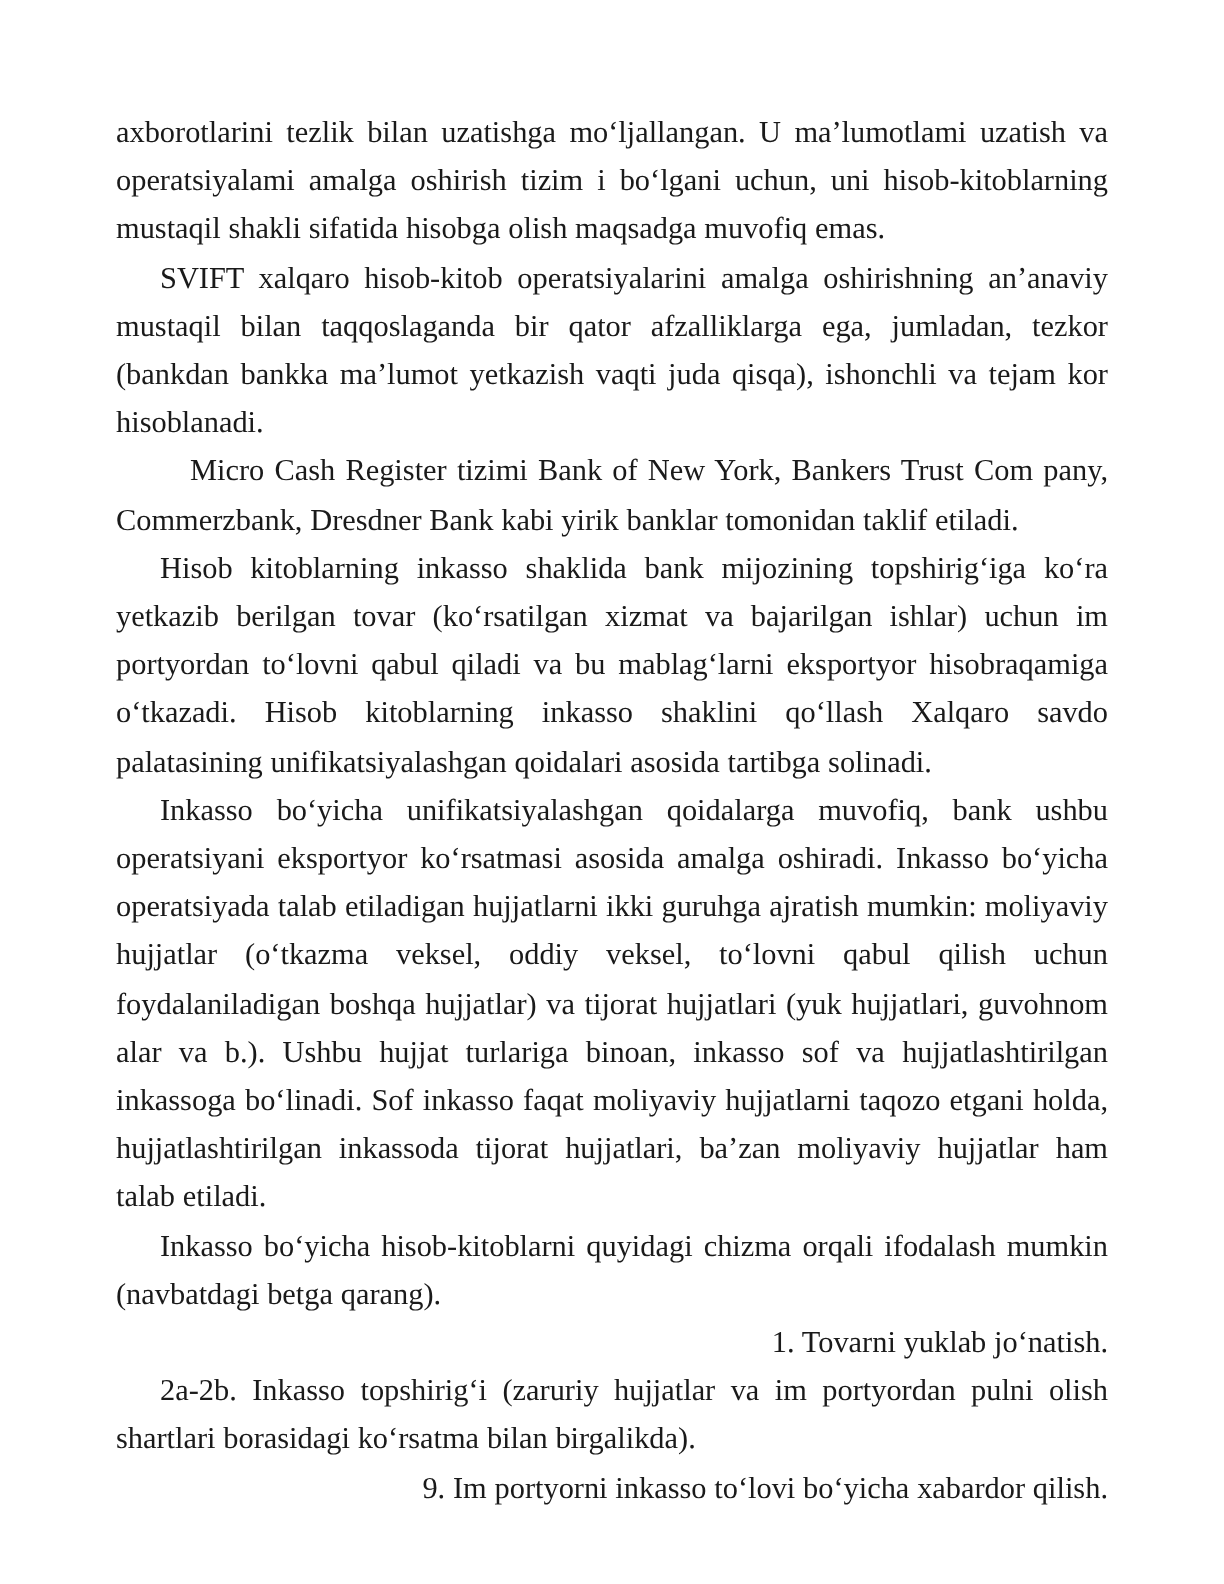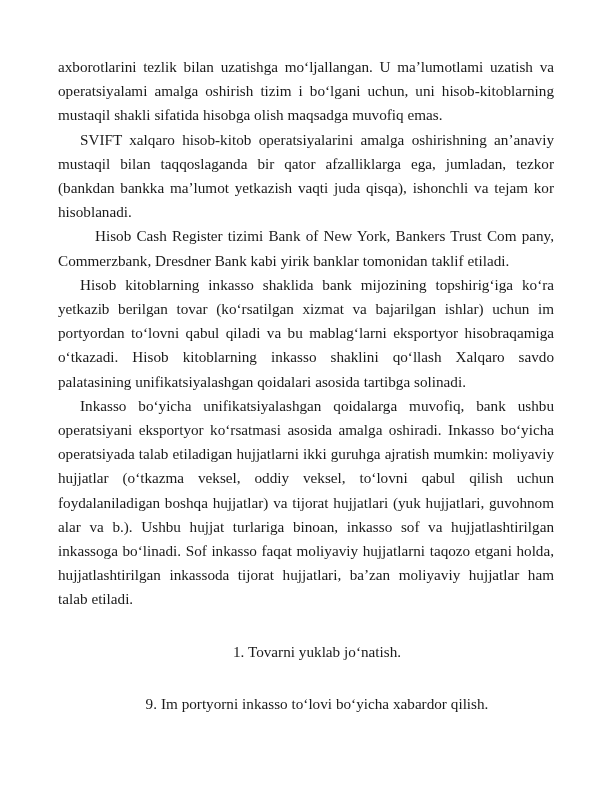--- a/index.html
+++ b/index.html
@@ -50,41 +50,42 @@
   
   p.indent-wide {
     text-indent: 37px;
   }
   
   p.listline {
     text-align: justify;
     text-indent: 22px;
   }
   p.listline-last {
-    text-align: center;
+    text-align: right;
     text-indent: 22px;
-    margin-top: 28px;
   }
 </style>
 </head>
 <body>
 
 <div id="page">
   <div id="text-column">
 
     <p class="para cont">axborotlarini tezlik bilan uzatishga moʻljallangan. U ma’lumotlami uzatish va operatsiyalami amalga oshirish tizim i boʻlgani uchun, uni hisob-kitoblarning mustaqil shakli sifatida hisobga olish maqsadga muvofiq emas.</p>
 
     <p class="para indent">SVIFT xalqaro hisob-kitob operatsiyalarini amalga oshirishning an’anaviy mustaqil bilan taqqoslaganda bir qator afzalliklarga ega, jumladan, tezkor (bankdan bankka ma’lumot yetkazish vaqti juda qisqa), ishonchli va tejam kor hisoblanadi.</p>
 
-    <p class="para indent-wide">Hisob Cash Register tizimi Bank of New York, Bankers Trust Com pany, Commerzbank, Dresdner Bank kabi yirik banklar tomonidan taklif etiladi.</p>
+    <p class="para indent-wide">Micro Cash Register tizimi Bank of New York, Bankers Trust Com pany, Commerzbank, Dresdner Bank kabi yirik banklar tomonidan taklif etiladi.</p>
 
     <p class="para indent">Hisob kitoblarning inkasso shaklida bank mijozining topshirigʻiga koʻra yetkazib berilgan tovar (koʻrsatilgan xizmat va bajarilgan ishlar) uchun im portyordan toʻlovni qabul qiladi va bu mablagʻlarni eksportyor hisobraqamiga oʻtkazadi. Hisob kitoblarning inkasso shaklini qoʻllash Xalqaro savdo palatasining unifikatsiyalashgan qoidalari asosida tartibga solinadi.</p>
 
     <p class="para indent">Inkasso boʻyicha unifikatsiyalashgan qoidalarga muvofiq, bank ushbu operatsiyani eksportyor koʻrsatmasi asosida amalga oshiradi. Inkasso boʻyicha operatsiyada talab etiladigan hujjatlarni ikki guruhga ajratish mumkin: moliyaviy hujjatlar (oʻtkazma veksel, oddiy veksel, toʻlovni qabul qilish uchun foydalaniladigan boshqa hujjatlar) va tijorat hujjatlari (yuk hujjatlari, guvohnom alar va b.). Ushbu hujjat turlariga binoan, inkasso sof va hujjatlashtirilgan inkassoga boʻlinadi. Sof inkasso faqat moliyaviy hujjatlarni taqozo etgani holda, hujjatlashtirilgan inkassoda tijorat hujjatlari, ba’zan moliyaviy hujjatlar ham talab etiladi.</p>
 
+    <p class="para indent">Inkasso boʻyicha hisob-kitoblarni quyidagi chizma orqali ifodalash mumkin (navbatdagi betga qarang).</p>
 
     <p class="para listline-last">1. Tovarni yuklab joʻnatish.</p>
 
+    <p class="para listline">2a-2b. Inkasso topshirigʻi (zaruriy hujjatlar va im portyordan pulni olish shartlari borasidagi koʻrsatma bilan birgalikda).</p>
 
     <p class="para listline-last">9. Im portyorni inkasso toʻlovi boʻyicha xabardor qilish.</p>
 
   </div>
 </div>
 
 </body></html>

